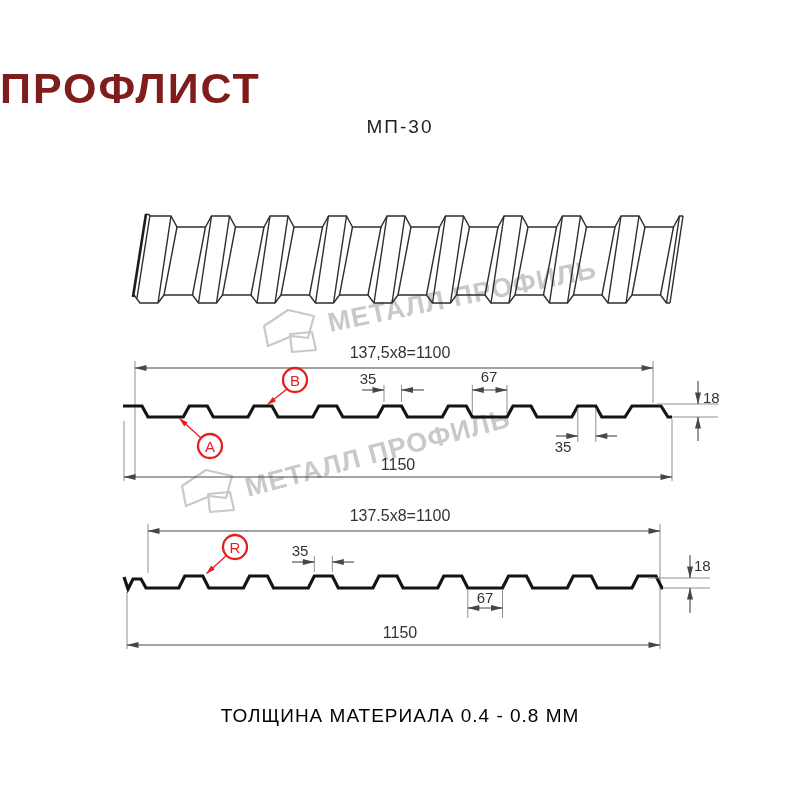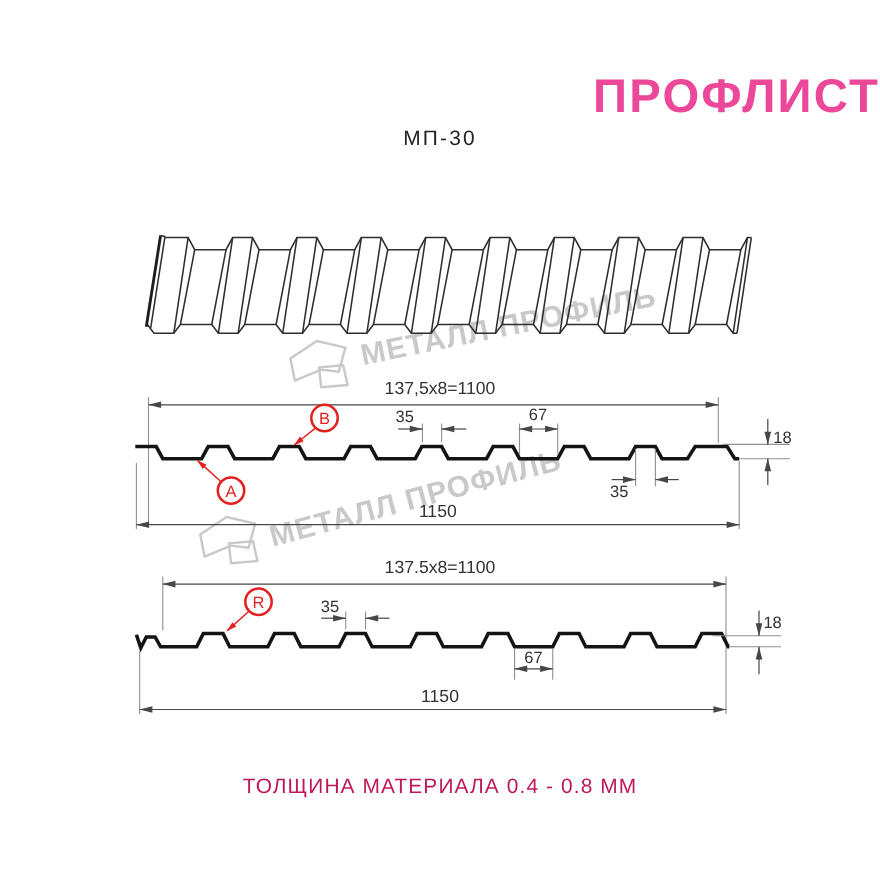--- a/index.html
+++ b/index.html
@@ -1,24 +1,24 @@
 <!DOCTYPE html>
 <html><head>
 <meta charset="utf-8">
 <style>
   html,body{margin:0;padding:0;background:#ffffff;}
   body{width:800px;height:800px;position:relative;overflow:hidden;
        font-family:"Liberation Sans",sans-serif;}
   .abs{position:absolute;}
-  #title{top:64px;left:0;width:800px;text-align:right;
-         font-size:43px;font-weight:700;color:#ec4899;letter-spacing:2px;}
+  #title{top:64px;left:0;width:800px;text-align:left;
+         font-size:43px;font-weight:700;color:#7f1d1d;letter-spacing:2px;}
   #subtitle{top:116px;left:0;width:800px;text-align:center;
             font-size:19px;font-weight:400;color:#222;letter-spacing:2px;}
   #footer{top:705px;left:0;width:800px;text-align:center;
-          font-size:19px;font-weight:400;color:#be185d;letter-spacing:1px;}
+          font-size:19px;font-weight:400;color:#000000;letter-spacing:1px;}
   svg{position:absolute;top:0;left:0;}
   .profile{fill:none;stroke:#141414;stroke-width:3.2;stroke-linejoin:miter;}
   .persp{fill:none;stroke:#2e2e2e;stroke-width:1.4;}
   .ext{stroke:#8f8f8f;stroke-width:1;fill:none;}
   .dim{stroke:#474747;stroke-width:1.1;fill:none;}
   .dimtxt{font-size:16px;fill:#333;font-family:"Liberation Sans",sans-serif;}
   .dimtxt-s{font-size:15px;fill:#333;font-family:"Liberation Sans",sans-serif;}
   .red{stroke:#e3201f;fill:none;stroke-width:2.3;}
   .redtxt{font-size:15px;fill:#e3201f;font-weight:400;
           font-family:"Liberation Sans",sans-serif;}

